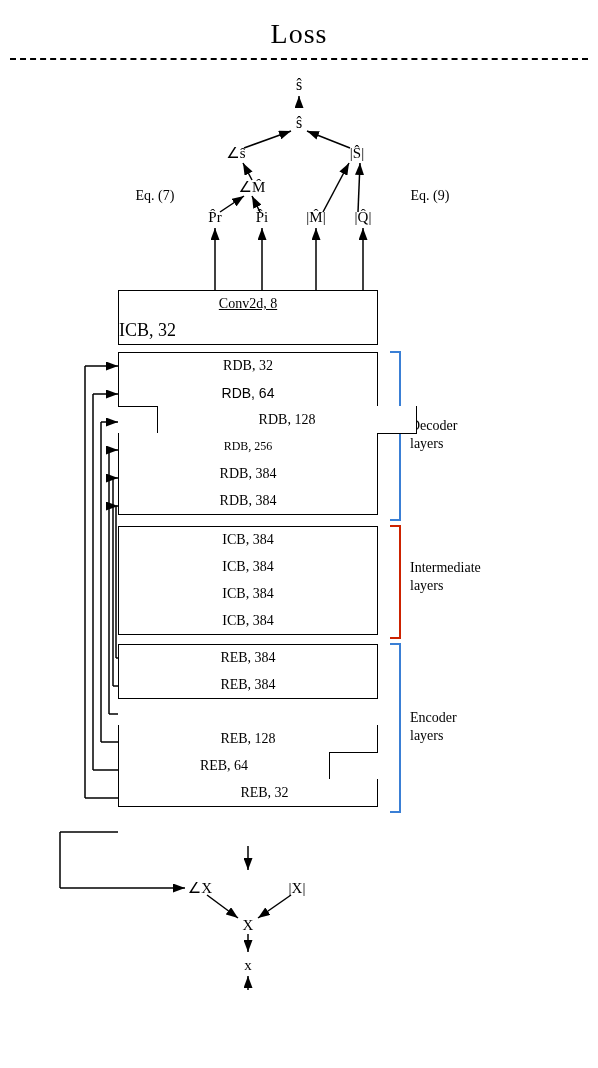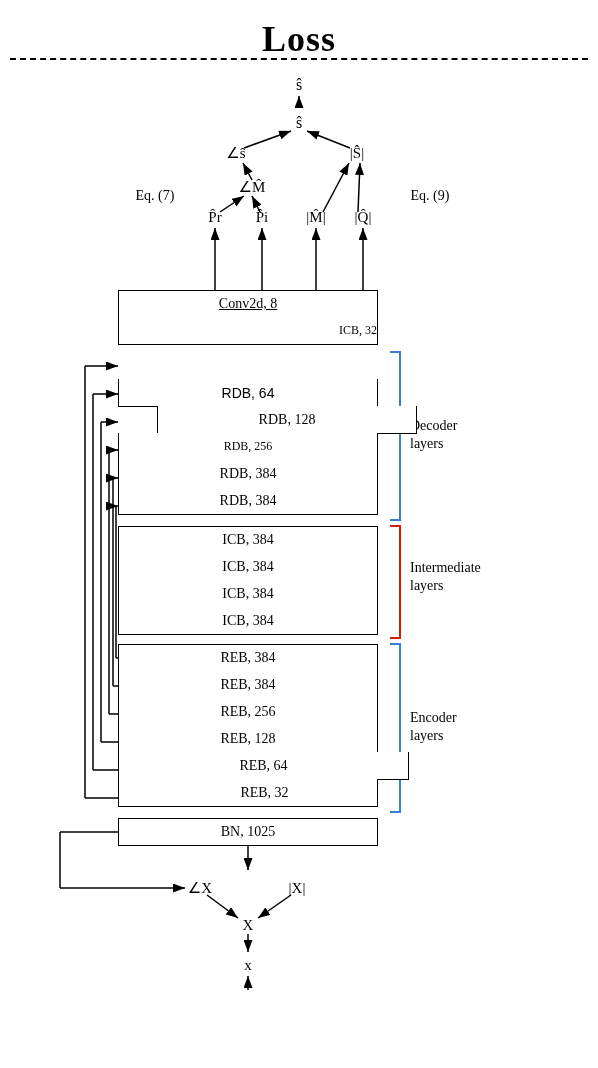--- a/index.html
+++ b/index.html
@@ -18,22 +18,22 @@
       width: 598px;
       height: 1068px;
     }
 
     
     .loss-title {
       position: absolute;
       top: 18px;
       left: 50%;
       transform: translateX(-50%);
-      font-size: 36px;
-      font-weight: bold;
+      font-size: 28px;
+      font-weight: normal;
       letter-spacing: 1px;
     }
 
     .dashed-line {
       position: absolute;
       top: 58px;
       left: 10px;
       right: 10px;
       border-top: 2.5px dashed #000;
     }
@@ -163,37 +163,36 @@
     <line x1="118" y1="832" x2="60" y2="832" stroke="#000" stroke-width="1.5"></line>
     <line x1="60" y1="832" x2="60" y2="888" stroke="#000" stroke-width="1.5"></line>
     <line x1="60" y1="888" x2="185" y2="888" stroke="#000" stroke-width="1.5" marker-end="url(#arrowhead)"></line>
 
   </svg>
 
   <div style="position:absolute; top:290px; left:118px; width:260px; height:28px; border:1.5px solid #000; display:flex; align-items:center; justify-content:center; font-size:14px; font-family:'Times New Roman',serif; background:#fff;text-decoration:underline;">
     <span>Conv2d, 8</span>
   </div>
 
-  <div style="position:absolute; top:317px; left:118px; width:260px; height:28px; border:1.5px solid #000; border-top:none; display:flex; align-items:center; justify-content:flex-end; font-size:12px; font-family:'Times New Roman',serif; background:#fff;">
+  <div style="position:absolute; top:317px; left:118px; width:260px; height:28px; border:1.5px solid #000; border-top:none; display:flex; align-items:center; justify-content:flex-start; font-size:18px; font-family:'Times New Roman',serif; background:#fff;">
     <span>ICB, 32</span>
   </div>
 
+  <div style="position:absolute; top:352px; left:118px; width:260px; height:28px; border:1.5px solid #000; display:flex; align-items:center; justify-content:center; font-size:14px; font-family:'Times New Roman',serif; background:#fff;">RDB, 32</div>
   <div style="position:absolute; top:379px; left:118px; width:260px; height:28px; border:1.5px solid #000; border-top:none; display:flex; align-items:center; justify-content:center; font-size:14px; font-family:Liberation Sans, sans-serif; background:#fff;">RDB, 64</div>
   <div style="position:absolute; top:406px; left:118px; width:260px; height:28px; border:1.5px solid #000; border-top:none; display:flex; align-items:center; justify-content:center; font-size:14px; font-family:'Times New Roman',serif; background:#fff;margin-left:39px;">RDB, 128</div>
   <div style="position:absolute; top:433px; left:118px; width:260px; height:28px; border:1.5px solid #000; border-top:none; display:flex; align-items:center; justify-content:center; font-size:12px; font-family:'Times New Roman',serif; background:#fff;">RDB, 256</div>
   <div style="position:absolute; top:460px; left:118px; width:260px; height:28px; border:1.5px solid #000; border-top:none; display:flex; align-items:center; justify-content:center; font-size:14px; font-family:'Times New Roman',serif; background:#fff;">RDB, 384</div>
   <div style="position:absolute; top:487px; left:118px; width:260px; height:28px; border:1.5px solid #000; border-top:none; display:flex; align-items:center; justify-content:center; font-size:14px; font-family:'Times New Roman',serif; background:#fff;">RDB, 384</div>
 
   <div style="position:absolute; top:526px; left:118px; width:260px; height:28px; border:1.5px solid #000; display:flex; align-items:center; justify-content:center; font-size:14px; font-family:'Times New Roman',serif; background:#fff;">ICB, 384</div>
   <div style="position:absolute; top:553px; left:118px; width:260px; height:28px; border:1.5px solid #000; border-top:none; display:flex; align-items:center; justify-content:center; font-size:14px; font-family:'Times New Roman',serif; background:#fff;">ICB, 384</div>
   <div style="position:absolute; top:580px; left:118px; width:260px; height:28px; border:1.5px solid #000; border-top:none; display:flex; align-items:center; justify-content:center; font-size:14px; font-family:'Times New Roman',serif; background:#fff;">ICB, 384</div>
   <div style="position:absolute; top:607px; left:118px; width:260px; height:28px; border:1.5px solid #000; border-top:none; display:flex; align-items:center; justify-content:center; font-size:14px; font-family:'Times New Roman',serif; background:#fff;">ICB, 384</div>
 
   <div style="position:absolute; top:644px; left:118px; width:260px; height:28px; border:1.5px solid #000; display:flex; align-items:center; justify-content:center; font-size:14px; font-family:'Times New Roman',serif; background:#fff;">REB, 384</div>
   <div style="position:absolute; top:671px; left:118px; width:260px; height:28px; border:1.5px solid #000; border-top:none; display:flex; align-items:center; justify-content:center; font-size:14px; font-family:'Times New Roman',serif; background:#fff;">REB, 384</div>
-  <div style="position:absolute; top:698px; left:118px; width:260px; height:28px; border:1.5px solid #000; border-top:none; display:flex; align-items:center; justify-content:center; font-size:14px; font-family:'Times New Roman',serif; background:#fff;">REB, 256</div>
   <div style="position:absolute; top:725px; left:118px; width:260px; height:28px; border:1.5px solid #000; border-top:none; display:flex; align-items:center; justify-content:center; font-size:14px; font-family:'Times New Roman',serif; background:#fff;">REB, 128</div>
-  <div style="position:absolute; top:752px; left:118px; width:291px; height:28px; border:1.5px solid #000; border-top:none; display:flex; align-items:center; justify-content:center; font-size:14px; font-family:'Times New Roman',serif; background:#fff;">REB, 64</div>
+  <div style="position:absolute; top:752px; left:118px; width:212px; height:28px; border:1.5px solid #000; border-top:none; display:flex; align-items:center; justify-content:center; font-size:14px; font-family:'Times New Roman',serif; background:#fff;">REB, 64</div>
   <div style="position:absolute; top:779px; left:118px; width:260px; height:28px; border:1.5px solid #000; border-top:none; display:flex; align-items:center; justify-content:center; font-size:14px; font-family:'Times New Roman',serif; background:#fff;padding-left:33px;">REB, 32</div>
 
-  <div style="position:absolute; top:818px; left:118px; width:260px; height:28px; border:1.5px solid #000; display:flex; align-items:center; justify-content:center; font-size:14px; font-family:'Times New Roman',serif; background:#fff;">BN, 1025</div>
 
 </div>
 
 </body></html>

